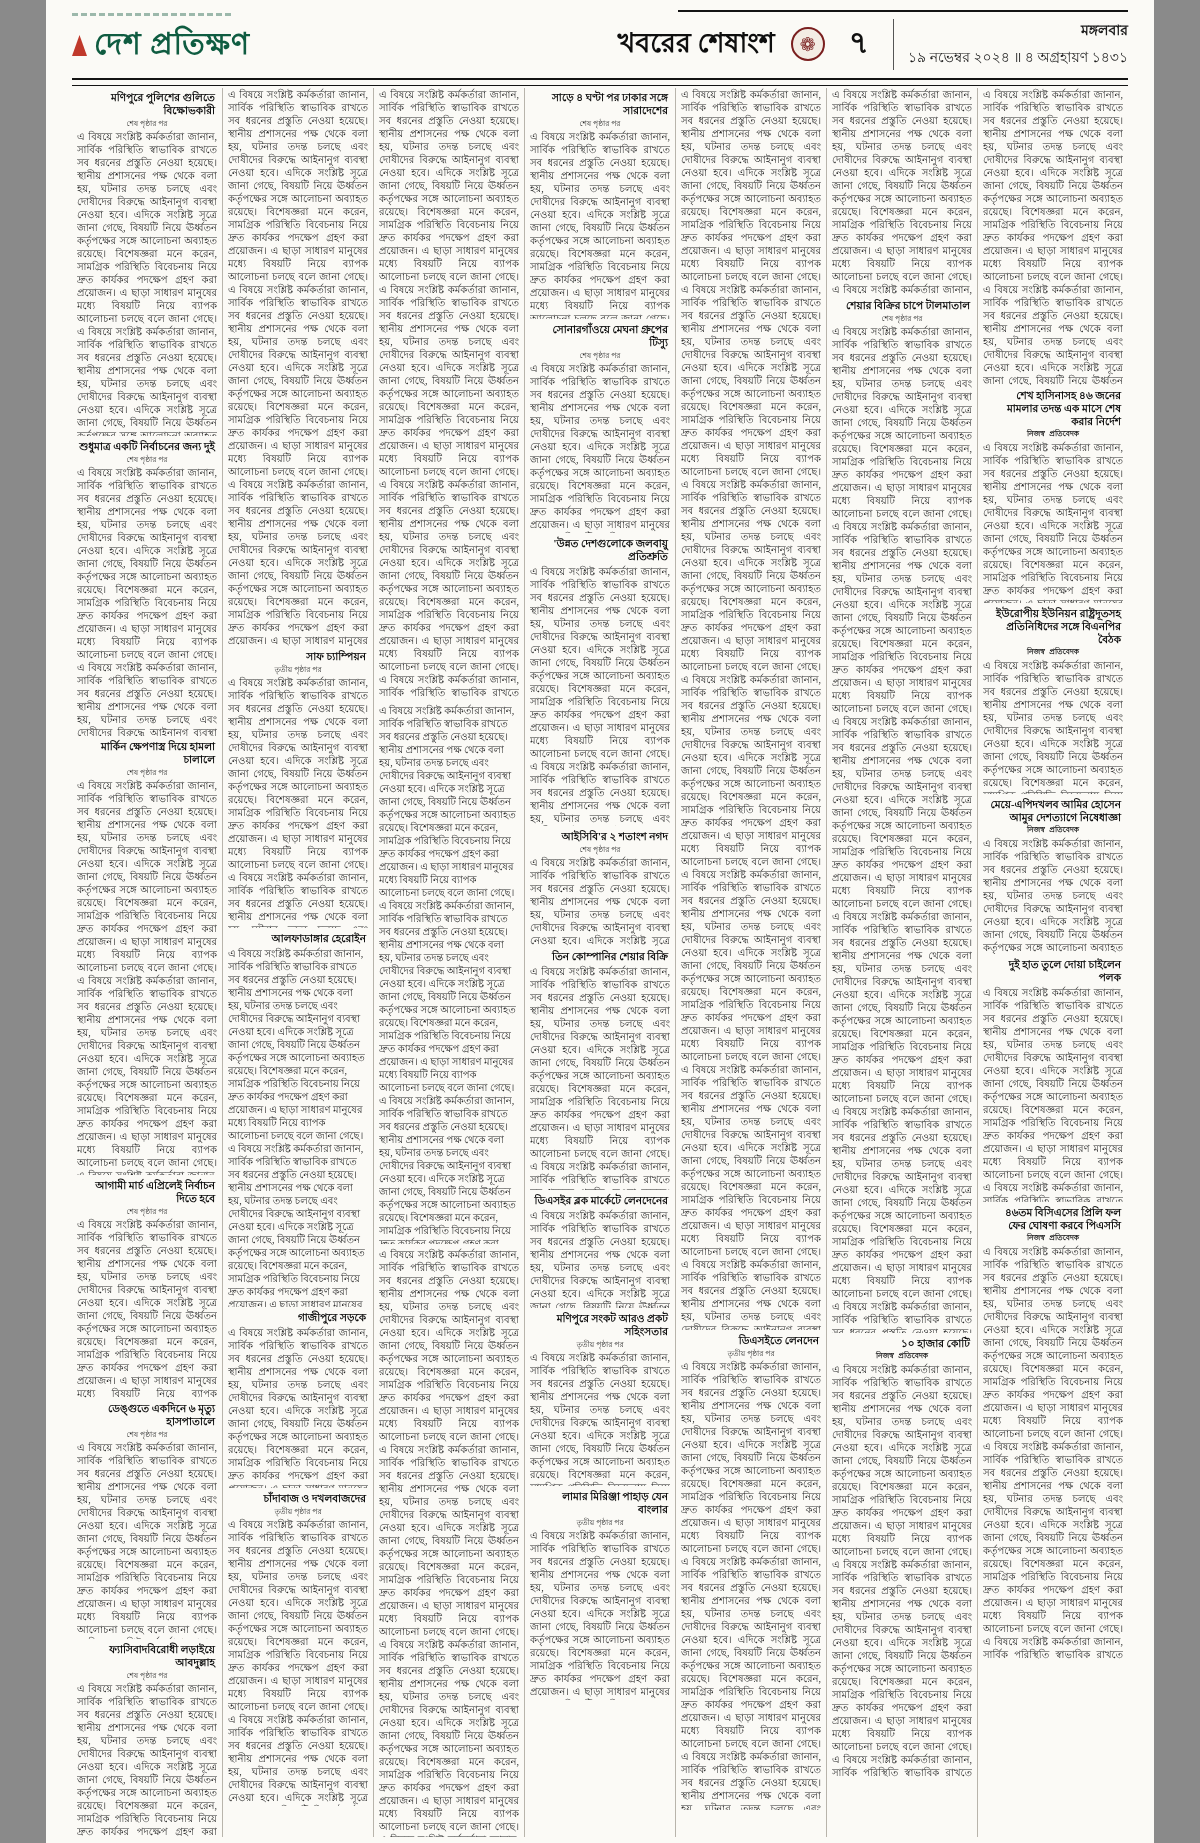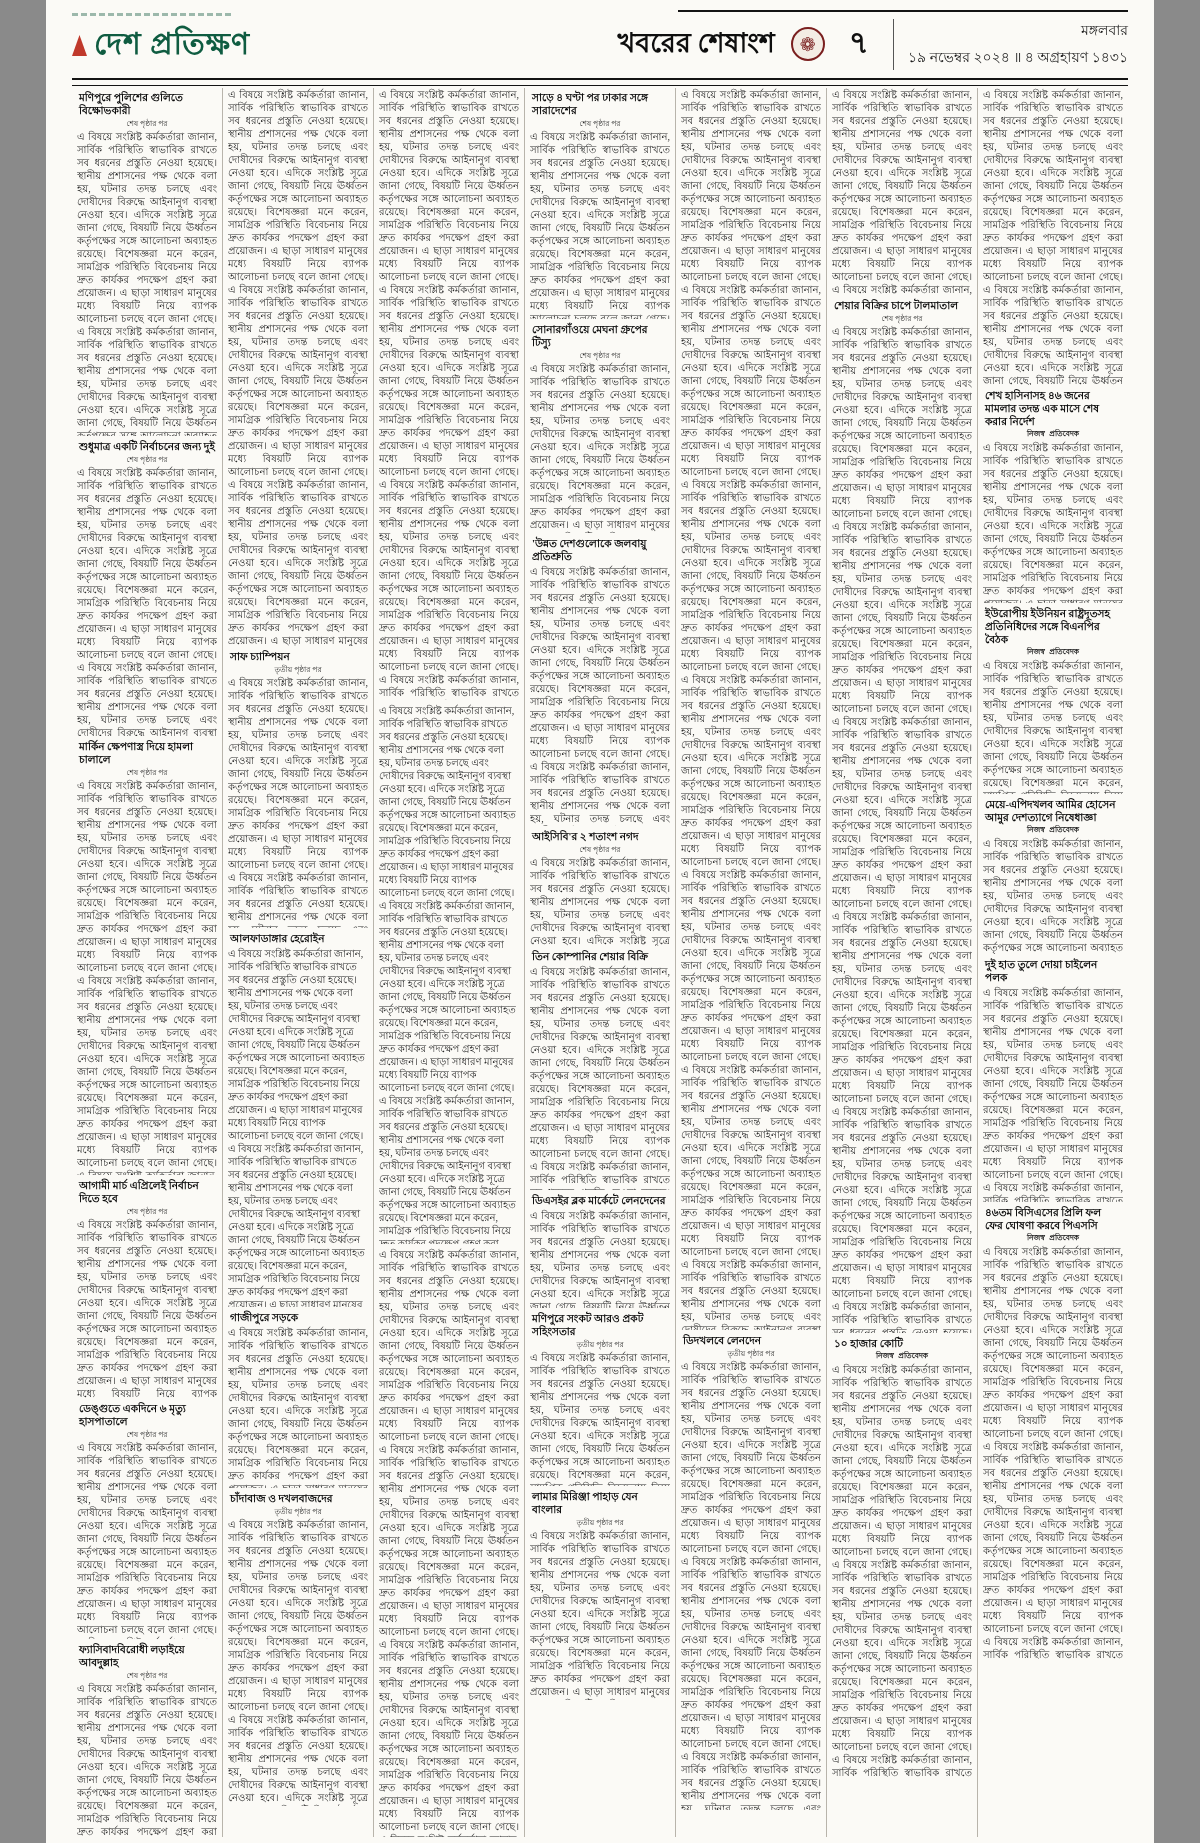--- a/index.html
+++ b/index.html
@@ -26,29 +26,29 @@
   .masthead-mark { width:15px; height:21px; background:#c0392b; clip-path:polygon(0 100%,50% 0,100% 100%); }
   .masthead-title { font-size:30px; font-weight:bold; color:#0f5c41; letter-spacing:1px; white-space:nowrap; }
   .header-right { display:flex; align-items:center; gap:16px; padding-bottom:3px; }
   .section-title { font-size:27px; font-weight:bold; color:#0e0e0e; white-space:nowrap; }
   .emblem {
     width:34px; height:34px; border-radius:50%; border:2px solid #7a1f1f; color:#7a1f1f;
     display:flex; align-items:center; justify-content:center; font-size:19px; background:#f3ece4;
   }
   .page-number { font-size:31px; font-weight:bold; padding:0 8px; color:#101010; }
   .date-block { text-align:right; border-left:1.5px solid #555; padding-left:14px; }
-  .day { font-weight:normal; font-size:14px; }
+  .day { font-weight:bold; font-size:14px; }
   .date-line { font-size:14px; margin-top:3px; white-space:nowrap; }
   
   #columns { position:absolute; top:88px; left:26px; right:26px; bottom:6px; display:flex; }
   .col { flex:1 1 0; padding:0 5px; overflow:hidden; min-width:0; }
   .col + .col { border-left:1px solid #b8b4ab; }
   .story { margin-bottom:4px; }
   .headline {
-    font-size:10.5px; line-height:13px; font-weight:bold; text-align:left;
+    font-size:10.5px; line-height:13px; font-weight:bold; text-align:right;
     margin:3px 2px 2px; color:#0d0d0d;
   }
   .tagline { font-size:7.5px; line-height:9px; text-align:center; margin-bottom:2px; color:#222; }
   .tagline.byline { font-weight:bold;font-family:Liberation Mono, monospace; }
   .body {
     font-size:10px; line-height:13px; text-align:justify; overflow:hidden;
     color:#2b2b2b; overflow-wrap:anywhere;
   }
   .body.list { text-align:left; }
 </style>
@@ -184,21 +184,21 @@
           <h3 class="headline">লামার মিরিঞ্জা পাহাড় যেন বাংলার</h3>
           <div class="tagline">তৃতীয় পৃষ্ঠার পর</div>
           <p class="body" style="height: 171px;">এ বিষয়ে সংশ্লিষ্ট কর্মকর্তারা জানান, সার্বিক পরিস্থিতি স্বাভাবিক রাখতে সব ধরনের প্রস্তুতি নেওয়া হয়েছে। স্থানীয় প্রশাসনের পক্ষ থেকে বলা হয়, ঘটনার তদন্ত চলছে এবং দোষীদের বিরুদ্ধে আইনানুগ ব্যবস্থা নেওয়া হবে। এদিকে সংশ্লিষ্ট সূত্রে জানা গেছে, বিষয়টি নিয়ে ঊর্ধ্বতন কর্তৃপক্ষের সঙ্গে আলোচনা অব্যাহত রয়েছে। বিশেষজ্ঞরা মনে করেন, সামগ্রিক পরিস্থিতি বিবেচনায় নিয়ে দ্রুত কার্যকর পদক্ষেপ গ্রহণ করা প্রয়োজন। এ ছাড়া সাধারণ মানুষের মধ্যে বিষয়টি নিয়ে ব্যাপক আলোচনা চলছে বলে জানা গেছে। এ বিষয়ে সংশ্লিষ্ট কর্মকর্তারা জানান, সার্বিক পরিস্থিতি স্বাভাবিক রাখতে সব ধরনের প্রস্তুতি নেওয়া হয়েছে। স্থানীয় প্রশাসনের পক্ষ থেকে বলা হয়, ঘটনার তদন্ত চলছে এবং দোষীদের বিরুদ্ধে আইনানুগ ব্যবস্থা নেওয়া হবে। এদিকে সংশ্লিষ্ট সূত্রে জানা গেছে, বিষয়টি নিয়ে ঊর্ধ্বতন কর্তৃপক্ষের সঙ্গে আলোচনা অব্যাহত রয়েছে। বিশেষজ্ঞরা মনে করেন, সামগ্রিক পরিস্থিতি বিবেচনায় নিয়ে দ্রুত কার্যকর পদক্ষেপ গ্রহণ করা প্রয়োজন। এ ছাড়া সাধারণ মানুষের মধ্যে বিষয়টি নিয়ে ব্যাপক আলোচনা চলছে বলে জানা গেছে। </p>
         </article>
       </div>
       <div class="col">
         <article class="story">
           <p class="body" style="height: 1242px;">এ বিষয়ে সংশ্লিষ্ট কর্মকর্তারা জানান, সার্বিক পরিস্থিতি স্বাভাবিক রাখতে সব ধরনের প্রস্তুতি নেওয়া হয়েছে। স্থানীয় প্রশাসনের পক্ষ থেকে বলা হয়, ঘটনার তদন্ত চলছে এবং দোষীদের বিরুদ্ধে আইনানুগ ব্যবস্থা নেওয়া হবে। এদিকে সংশ্লিষ্ট সূত্রে জানা গেছে, বিষয়টি নিয়ে ঊর্ধ্বতন কর্তৃপক্ষের সঙ্গে আলোচনা অব্যাহত রয়েছে। বিশেষজ্ঞরা মনে করেন, সামগ্রিক পরিস্থিতি বিবেচনায় নিয়ে দ্রুত কার্যকর পদক্ষেপ গ্রহণ করা প্রয়োজন। এ ছাড়া সাধারণ মানুষের মধ্যে বিষয়টি নিয়ে ব্যাপক আলোচনা চলছে বলে জানা গেছে। এ বিষয়ে সংশ্লিষ্ট কর্মকর্তারা জানান, সার্বিক পরিস্থিতি স্বাভাবিক রাখতে সব ধরনের প্রস্তুতি নেওয়া হয়েছে। স্থানীয় প্রশাসনের পক্ষ থেকে বলা হয়, ঘটনার তদন্ত চলছে এবং দোষীদের বিরুদ্ধে আইনানুগ ব্যবস্থা নেওয়া হবে। এদিকে সংশ্লিষ্ট সূত্রে জানা গেছে, বিষয়টি নিয়ে ঊর্ধ্বতন কর্তৃপক্ষের সঙ্গে আলোচনা অব্যাহত রয়েছে। বিশেষজ্ঞরা মনে করেন, সামগ্রিক পরিস্থিতি বিবেচনায় নিয়ে দ্রুত কার্যকর পদক্ষেপ গ্রহণ করা প্রয়োজন। এ ছাড়া সাধারণ মানুষের মধ্যে বিষয়টি নিয়ে ব্যাপক আলোচনা চলছে বলে জানা গেছে। এ বিষয়ে সংশ্লিষ্ট কর্মকর্তারা জানান, সার্বিক পরিস্থিতি স্বাভাবিক রাখতে সব ধরনের প্রস্তুতি নেওয়া হয়েছে। স্থানীয় প্রশাসনের পক্ষ থেকে বলা হয়, ঘটনার তদন্ত চলছে এবং দোষীদের বিরুদ্ধে আইনানুগ ব্যবস্থা নেওয়া হবে। এদিকে সংশ্লিষ্ট সূত্রে জানা গেছে, বিষয়টি নিয়ে ঊর্ধ্বতন কর্তৃপক্ষের সঙ্গে আলোচনা অব্যাহত রয়েছে। বিশেষজ্ঞরা মনে করেন, সামগ্রিক পরিস্থিতি বিবেচনায় নিয়ে দ্রুত কার্যকর পদক্ষেপ গ্রহণ করা প্রয়োজন। এ ছাড়া সাধারণ মানুষের মধ্যে বিষয়টি নিয়ে ব্যাপক আলোচনা চলছে বলে জানা গেছে। এ বিষয়ে সংশ্লিষ্ট কর্মকর্তারা জানান, সার্বিক পরিস্থিতি স্বাভাবিক রাখতে সব ধরনের প্রস্তুতি নেওয়া হয়েছে। স্থানীয় প্রশাসনের পক্ষ থেকে বলা হয়, ঘটনার তদন্ত চলছে এবং দোষীদের বিরুদ্ধে আইনানুগ ব্যবস্থা নেওয়া হবে। এদিকে সংশ্লিষ্ট সূত্রে জানা গেছে, বিষয়টি নিয়ে ঊর্ধ্বতন কর্তৃপক্ষের সঙ্গে আলোচনা অব্যাহত রয়েছে। বিশেষজ্ঞরা মনে করেন, সামগ্রিক পরিস্থিতি বিবেচনায় নিয়ে দ্রুত কার্যকর পদক্ষেপ গ্রহণ করা প্রয়োজন। এ ছাড়া সাধারণ মানুষের মধ্যে বিষয়টি নিয়ে ব্যাপক আলোচনা চলছে বলে জানা গেছে। এ বিষয়ে সংশ্লিষ্ট কর্মকর্তারা জানান, সার্বিক পরিস্থিতি স্বাভাবিক রাখতে সব ধরনের প্রস্তুতি নেওয়া হয়েছে। স্থানীয় প্রশাসনের পক্ষ থেকে বলা হয়, ঘটনার তদন্ত চলছে এবং দোষীদের বিরুদ্ধে আইনানুগ ব্যবস্থা নেওয়া হবে। এদিকে সংশ্লিষ্ট সূত্রে জানা গেছে, বিষয়টি নিয়ে ঊর্ধ্বতন কর্তৃপক্ষের সঙ্গে আলোচনা অব্যাহত রয়েছে। বিশেষজ্ঞরা মনে করেন, সামগ্রিক পরিস্থিতি বিবেচনায় নিয়ে দ্রুত কার্যকর পদক্ষেপ গ্রহণ করা প্রয়োজন। এ ছাড়া সাধারণ মানুষের মধ্যে বিষয়টি নিয়ে ব্যাপক আলোচনা চলছে বলে জানা গেছে। এ বিষয়ে সংশ্লিষ্ট কর্মকর্তারা জানান, সার্বিক পরিস্থিতি স্বাভাবিক রাখতে সব ধরনের প্রস্তুতি নেওয়া হয়েছে। স্থানীয় প্রশাসনের পক্ষ থেকে বলা হয়, ঘটনার তদন্ত চলছে এবং দোষীদের বিরুদ্ধে আইনানুগ ব্যবস্থা নেওয়া হবে। এদিকে সংশ্লিষ্ট সূত্রে জানা গেছে, বিষয়টি নিয়ে ঊর্ধ্বতন কর্তৃপক্ষের সঙ্গে আলোচনা অব্যাহত রয়েছে। বিশেষজ্ঞরা মনে করেন, সামগ্রিক পরিস্থিতি বিবেচনায় নিয়ে দ্রুত কার্যকর পদক্ষেপ গ্রহণ করা প্রয়োজন। এ ছাড়া সাধারণ মানুষের মধ্যে বিষয়টি নিয়ে ব্যাপক আলোচনা চলছে বলে জানা গেছে। এ বিষয়ে সংশ্লিষ্ট কর্মকর্তারা জানান, সার্বিক পরিস্থিতি স্বাভাবিক রাখতে সব ধরনের প্রস্তুতি নেওয়া হয়েছে। স্থানীয় প্রশাসনের পক্ষ থেকে বলা হয়, ঘটনার তদন্ত চলছে এবং দোষীদের বিরুদ্ধে আইনানুগ ব্যবস্থা নেওয়া হবে। এদিকে সংশ্লিষ্ট সূত্রে জানা গেছে, বিষয়টি নিয়ে ঊর্ধ্বতন কর্তৃপক্ষের সঙ্গে আলোচনা অব্যাহত রয়েছে। বিশেষজ্ঞরা মনে করেন, সামগ্রিক পরিস্থিতি বিবেচনায় নিয়ে দ্রুত কার্যকর পদক্ষেপ গ্রহণ করা প্রয়োজন। এ ছাড়া সাধারণ মানুষের মধ্যে বিষয়টি নিয়ে ব্যাপক আলোচনা চলছে বলে জানা গেছে। এ বিষয়ে সংশ্লিষ্ট কর্মকর্তারা জানান, সার্বিক পরিস্থিতি স্বাভাবিক রাখতে সব ধরনের প্রস্তুতি নেওয়া হয়েছে। স্থানীয় প্রশাসনের পক্ষ থেকে বলা হয়, ঘটনার তদন্ত চলছে এবং দোষীদের বিরুদ্ধে আইনানুগ ব্যবস্থা নেওয়া হবে। এদিকে সংশ্লিষ্ট সূত্রে জানা গেছে, বিষয়টি নিয়ে ঊর্ধ্বতন কর্তৃপক্ষের সঙ্গে আলোচনা অব্যাহত রয়েছে। বিশেষজ্ঞরা মনে করেন, সামগ্রিক পরিস্থিতি বিবেচনায় নিয়ে দ্রুত কার্যকর পদক্ষেপ গ্রহণ করা প্রয়োজন। এ ছাড়া সাধারণ মানুষের মধ্যে বিষয়টি নিয়ে ব্যাপক আলোচনা চলছে বলে জানা গেছে। এ বিষয়ে সংশ্লিষ্ট কর্মকর্তারা জানান, সার্বিক পরিস্থিতি স্বাভাবিক রাখতে সব ধরনের প্রস্তুতি নেওয়া হয়েছে। স্থানীয় প্রশাসনের পক্ষ থেকে বলা হয়, ঘটনার তদন্ত চলছে এবং দোষীদের বিরুদ্ধে আইনানুগ ব্যবস্থা নেওয়া হবে। এদিকে সংশ্লিষ্ট সূত্রে জানা গেছে, বিষয়টি নিয়ে ঊর্ধ্বতন কর্তৃপক্ষের সঙ্গে আলোচনা অব্যাহত রয়েছে। বিশেষজ্ঞরা মনে করেন, সামগ্রিক পরিস্থিতি বিবেচনায় নিয়ে দ্রুত কার্যকর পদক্ষেপ গ্রহণ করা প্রয়োজন। এ ছাড়া সাধারণ মানুষের মধ্যে বিষয়টি নিয়ে ব্যাপক আলোচনা চলছে বলে জানা গেছে। এ বিষয়ে সংশ্লিষ্ট কর্মকর্তারা জানান, সার্বিক পরিস্থিতি স্বাভাবিক রাখতে সব ধরনের প্রস্তুতি নেওয়া হয়েছে। স্থানীয় প্রশাসনের পক্ষ থেকে বলা হয়, ঘটনার তদন্ত চলছে এবং দোষীদের বিরুদ্ধে আইনানুগ ব্যবস্থা নেওয়া হবে। এদিকে সংশ্লিষ্ট সূত্রে জানা গেছে, বিষয়টি নিয়ে ঊর্ধ্বতন কর্তৃপক্ষের সঙ্গে আলোচনা অব্যাহত রয়েছে। বিশেষজ্ঞরা মনে করেন, সামগ্রিক পরিস্থিতি বিবেচনায় নিয়ে দ্রুত কার্যকর পদক্ষেপ গ্রহণ করা প্রয়োজন। এ ছাড়া সাধারণ মানুষের মধ্যে বিষয়টি নিয়ে ব্যাপক আলোচনা চলছে বলে জানা গেছে। এ বিষয়ে সংশ্লিষ্ট কর্মকর্তারা জানান, সার্বিক পরিস্থিতি স্বাভাবিক রাখতে সব ধরনের প্রস্তুতি নেওয়া হয়েছে। স্থানীয় প্রশাসনের পক্ষ থেকে বলা হয়, ঘটনার তদন্ত চলছে এবং দোষীদের বিরুদ্ধে আইনানুগ ব্যবস্থা নেওয়া হবে। এদিকে সংশ্লিষ্ট সূত্রে জানা গেছে, বিষয়টি নিয়ে ঊর্ধ্বতন কর্তৃপক্ষের সঙ্গে আলোচনা অব্যাহত রয়েছে। বিশেষজ্ঞরা মনে করেন, সামগ্রিক পরিস্থিতি বিবেচনায় নিয়ে দ্রুত কার্যকর পদক্ষেপ গ্রহণ করা প্রয়োজন। এ ছাড়া সাধারণ মানুষের মধ্যে বিষয়টি নিয়ে ব্যাপক আলোচনা চলছে বলে জানা গেছে। এ বিষয়ে সংশ্লিষ্ট কর্মকর্তারা জানান, সার্বিক পরিস্থিতি স্বাভাবিক রাখতে সব ধরনের প্রস্তুতি নেওয়া হয়েছে। স্থানীয় প্রশাসনের পক্ষ থেকে বলা হয়, ঘটনার তদন্ত চলছে এবং দোষীদের বিরুদ্ধে আইনানুগ ব্যবস্থা নেওয়া হবে। এদিকে সংশ্লিষ্ট সূত্রে জানা গেছে, বিষয়টি নিয়ে ঊর্ধ্বতন কর্তৃপক্ষের সঙ্গে আলোচনা অব্যাহত রয়েছে। বিশেষজ্ঞরা মনে করেন, সামগ্রিক পরিস্থিতি বিবেচনায় নিয়ে দ্রুত কার্যকর পদক্ষেপ গ্রহণ করা প্রয়োজন। এ ছাড়া সাধারণ মানুষের মধ্যে বিষয়টি নিয়ে ব্যাপক আলোচনা চলছে বলে জানা গেছে। </p>
         </article>
         <article class="story">
-          <h3 class="headline">ডিদখলবে লেনদেন</h3>
+          <h3 class="headline">ডিএসইতে লেনদেন</h3>
           <div class="tagline">তৃতীয় পৃষ্ঠার পর</div>
           <p class="body" style="height: 450px;">এ বিষয়ে সংশ্লিষ্ট কর্মকর্তারা জানান, সার্বিক পরিস্থিতি স্বাভাবিক রাখতে সব ধরনের প্রস্তুতি নেওয়া হয়েছে। স্থানীয় প্রশাসনের পক্ষ থেকে বলা হয়, ঘটনার তদন্ত চলছে এবং দোষীদের বিরুদ্ধে আইনানুগ ব্যবস্থা নেওয়া হবে। এদিকে সংশ্লিষ্ট সূত্রে জানা গেছে, বিষয়টি নিয়ে ঊর্ধ্বতন কর্তৃপক্ষের সঙ্গে আলোচনা অব্যাহত রয়েছে। বিশেষজ্ঞরা মনে করেন, সামগ্রিক পরিস্থিতি বিবেচনায় নিয়ে দ্রুত কার্যকর পদক্ষেপ গ্রহণ করা প্রয়োজন। এ ছাড়া সাধারণ মানুষের মধ্যে বিষয়টি নিয়ে ব্যাপক আলোচনা চলছে বলে জানা গেছে। এ বিষয়ে সংশ্লিষ্ট কর্মকর্তারা জানান, সার্বিক পরিস্থিতি স্বাভাবিক রাখতে সব ধরনের প্রস্তুতি নেওয়া হয়েছে। স্থানীয় প্রশাসনের পক্ষ থেকে বলা হয়, ঘটনার তদন্ত চলছে এবং দোষীদের বিরুদ্ধে আইনানুগ ব্যবস্থা নেওয়া হবে। এদিকে সংশ্লিষ্ট সূত্রে জানা গেছে, বিষয়টি নিয়ে ঊর্ধ্বতন কর্তৃপক্ষের সঙ্গে আলোচনা অব্যাহত রয়েছে। বিশেষজ্ঞরা মনে করেন, সামগ্রিক পরিস্থিতি বিবেচনায় নিয়ে দ্রুত কার্যকর পদক্ষেপ গ্রহণ করা প্রয়োজন। এ ছাড়া সাধারণ মানুষের মধ্যে বিষয়টি নিয়ে ব্যাপক আলোচনা চলছে বলে জানা গেছে। এ বিষয়ে সংশ্লিষ্ট কর্মকর্তারা জানান, সার্বিক পরিস্থিতি স্বাভাবিক রাখতে সব ধরনের প্রস্তুতি নেওয়া হয়েছে। স্থানীয় প্রশাসনের পক্ষ থেকে বলা হয়, ঘটনার তদন্ত চলছে এবং দোষীদের বিরুদ্ধে আইনানুগ ব্যবস্থা নেওয়া হবে। এদিকে সংশ্লিষ্ট সূত্রে জানা গেছে, বিষয়টি নিয়ে ঊর্ধ্বতন কর্তৃপক্ষের সঙ্গে আলোচনা অব্যাহত রয়েছে। বিশেষজ্ঞরা মনে করেন, সামগ্রিক পরিস্থিতি বিবেচনায় নিয়ে দ্রুত কার্যকর পদক্ষেপ গ্রহণ করা প্রয়োজন। এ ছাড়া সাধারণ মানুষের মধ্যে বিষয়টি নিয়ে ব্যাপক আলোচনা চলছে বলে জানা গেছে। এ বিষয়ে সংশ্লিষ্ট কর্মকর্তারা জানান, সার্বিক পরিস্থিতি স্বাভাবিক রাখতে সব ধরনের প্রস্তুতি নেওয়া হয়েছে। স্থানীয় প্রশাসনের পক্ষ থেকে বলা হয়, ঘটনার তদন্ত চলছে এবং দোষীদের বিরুদ্ধে আইনানুগ ব্যবস্থা নেওয়া হবে। এদিকে সংশ্লিষ্ট সূত্রে জানা গেছে, বিষয়টি নিয়ে ঊর্ধ্বতন কর্তৃপক্ষের সঙ্গে আলোচনা অব্যাহত রয়েছে। বিশেষজ্ঞরা মনে করেন, সামগ্রিক পরিস্থিতি বিবেচনায় নিয়ে দ্রুত কার্যকর পদক্ষেপ গ্রহণ করা প্রয়োজন। এ ছাড়া সাধারণ মানুষের মধ্যে বিষয়টি নিয়ে ব্যাপক আলোচনা চলছে বলে জানা গেছে। এ বিষয়ে সংশ্লিষ্ট কর্মকর্তারা জানান, সার্বিক পরিস্থিতি স্বাভাবিক রাখতে সব ধরনের প্রস্তুতি নেওয়া হয়েছে। স্থানীয় প্রশাসনের পক্ষ থেকে বলা হয়, ঘটনার তদন্ত চলছে এবং দোষীদের বিরুদ্ধে আইনানুগ ব্যবস্থা নেওয়া হবে। এদিকে সংশ্লিষ্ট সূত্রে জানা গেছে, বিষয়টি নিয়ে ঊর্ধ্বতন কর্তৃপক্ষের সঙ্গে আলোচনা অব্যাহত রয়েছে। বিশেষজ্ঞরা মনে করেন, সামগ্রিক পরিস্থিতি বিবেচনায় নিয়ে দ্রুত কার্যকর পদক্ষেপ গ্রহণ করা প্রয়োজন। এ ছাড়া সাধারণ মানুষের মধ্যে বিষয়টি নিয়ে ব্যাপক আলোচনা চলছে বলে জানা গেছে। </p>
         </article>
       </div>
       <div class="col">
         <article class="story">
           <p class="body" style="height: 207px;">এ বিষয়ে সংশ্লিষ্ট কর্মকর্তারা জানান, সার্বিক পরিস্থিতি স্বাভাবিক রাখতে সব ধরনের প্রস্তুতি নেওয়া হয়েছে। স্থানীয় প্রশাসনের পক্ষ থেকে বলা হয়, ঘটনার তদন্ত চলছে এবং দোষীদের বিরুদ্ধে আইনানুগ ব্যবস্থা নেওয়া হবে। এদিকে সংশ্লিষ্ট সূত্রে জানা গেছে, বিষয়টি নিয়ে ঊর্ধ্বতন কর্তৃপক্ষের সঙ্গে আলোচনা অব্যাহত রয়েছে। বিশেষজ্ঞরা মনে করেন, সামগ্রিক পরিস্থিতি বিবেচনায় নিয়ে দ্রুত কার্যকর পদক্ষেপ গ্রহণ করা প্রয়োজন। এ ছাড়া সাধারণ মানুষের মধ্যে বিষয়টি নিয়ে ব্যাপক আলোচনা চলছে বলে জানা গেছে। এ বিষয়ে সংশ্লিষ্ট কর্মকর্তারা জানান, সার্বিক পরিস্থিতি স্বাভাবিক রাখতে সব ধরনের প্রস্তুতি নেওয়া হয়েছে। স্থানীয় প্রশাসনের পক্ষ থেকে বলা হয়, ঘটনার তদন্ত চলছে এবং দোষীদের বিরুদ্ধে আইনানুগ ব্যবস্থা নেওয়া হবে। এদিকে সংশ্লিষ্ট সূত্রে জানা গেছে, বিষয়টি নিয়ে ঊর্ধ্বতন কর্তৃপক্ষের সঙ্গে আলোচনা অব্যাহত রয়েছে। বিশেষজ্ঞরা মনে করেন, সামগ্রিক পরিস্থিতি বিবেচনায় নিয়ে দ্রুত কার্যকর পদক্ষেপ গ্রহণ করা প্রয়োজন। এ ছাড়া সাধারণ মানুষের মধ্যে বিষয়টি নিয়ে ব্যাপক আলোচনা চলছে বলে জানা গেছে। </p>
         </article>
         <article class="story">
           <h3 class="headline">শেয়ার বিক্রির চাপে টালমাতাল</h3>

